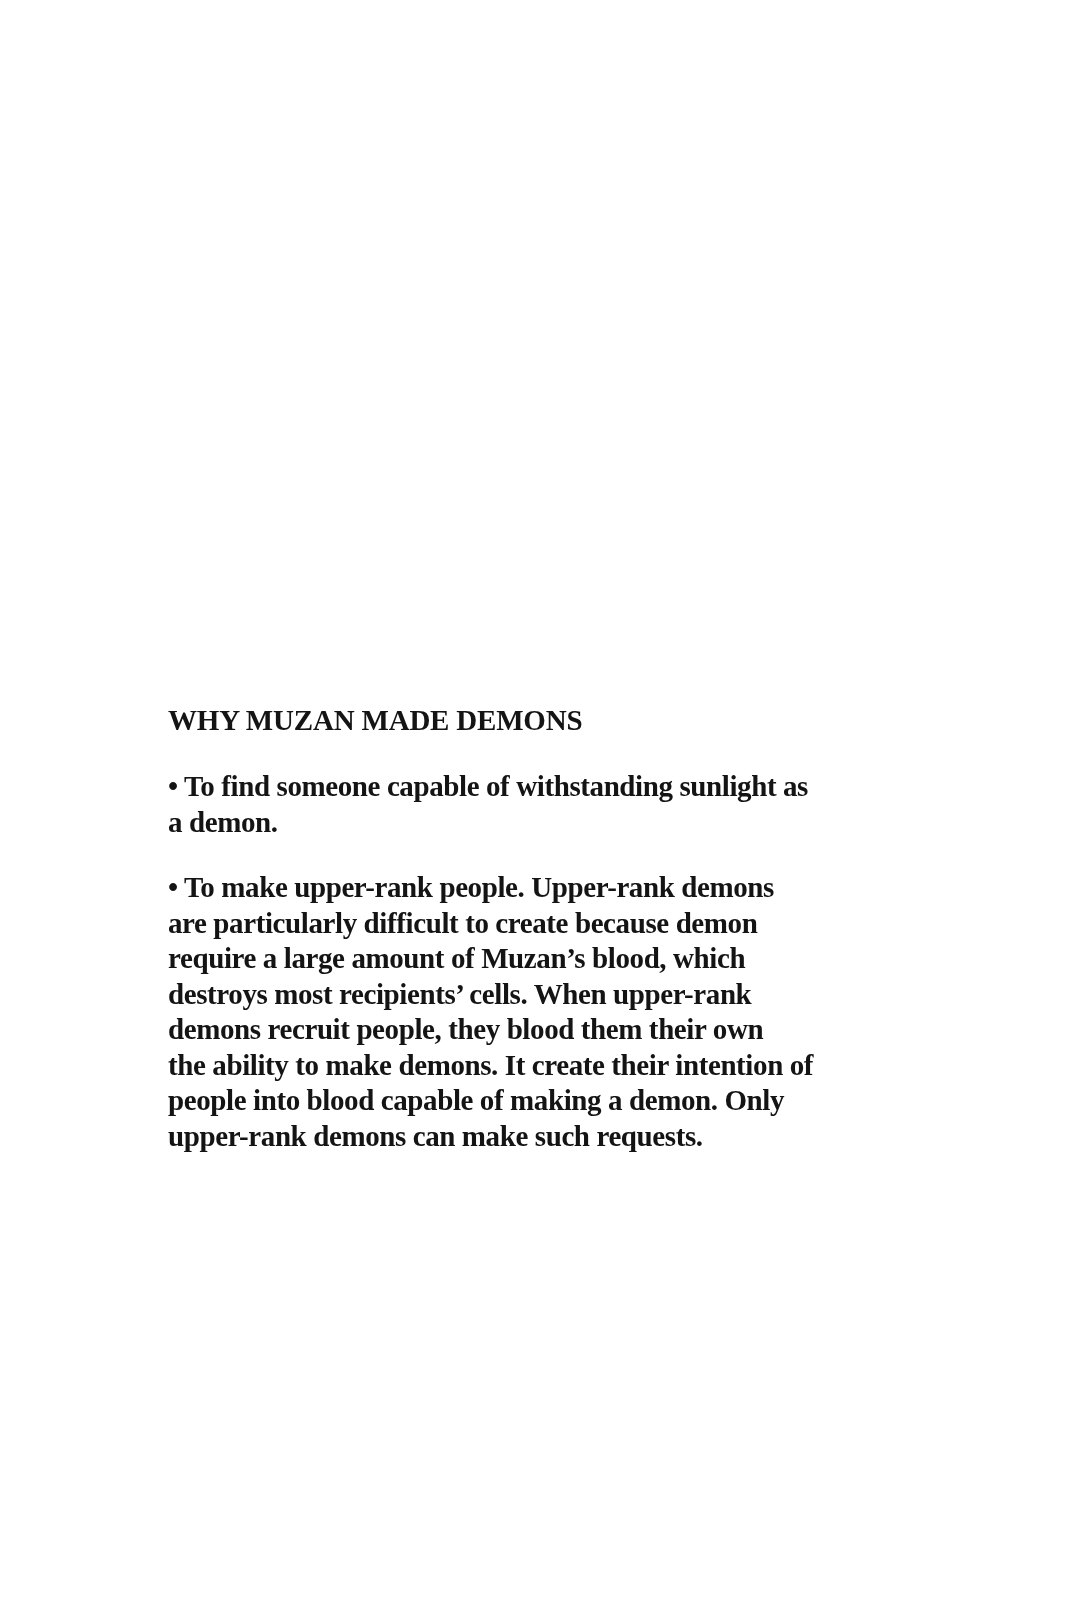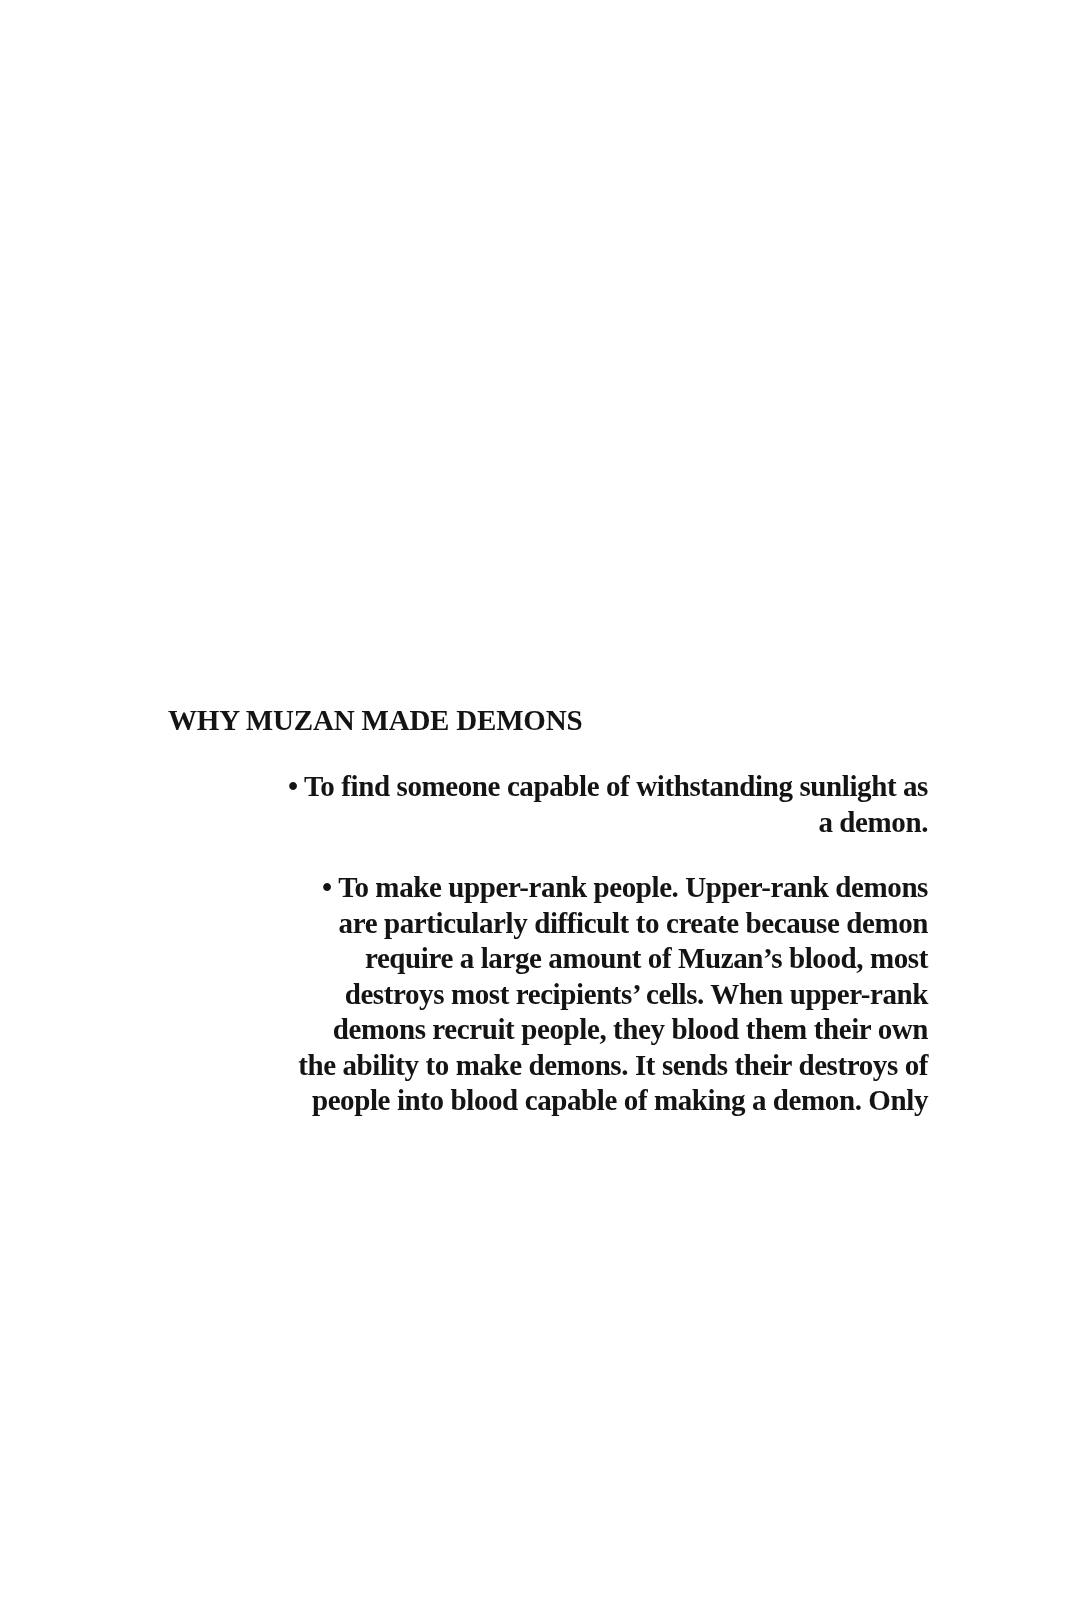--- a/index.html
+++ b/index.html
@@ -29,21 +29,20 @@
     font-size: 29px;
     line-height: 37px;
     letter-spacing: -0.2px;
     font-weight: 700;
   }
   .para {
     margin: 30px 0 0 0;
     font-size: 29px;
     line-height: 35.5px;
     letter-spacing: -0.4px;
-    text-align: right;
   }
   .text-line {
     white-space: nowrap;
   }
 </style>
 </head>
 <body>
 
 <div class="page">
   <div class="content">
@@ -51,21 +50,22 @@
     <h1 class="heading">WHY MUZAN MADE DEMONS</h1>
 
     <div class="para">
       <div class="text-line">• To find someone capable of withstanding sunlight as</div>
       <div class="text-line">a demon.</div>
     </div>
 
     <div class="para">
       <div class="text-line">• To make upper-rank people. Upper-rank demons</div>
       <div class="text-line">are particularly difficult to create because demon</div>
-      <div class="text-line">require a large amount of Muzan’s blood, most</div>
+      <div class="text-line">require a large amount of Muzan’s blood, which</div>
       <div class="text-line">destroys most recipients’ cells. When upper-rank</div>
       <div class="text-line">demons recruit people, they blood them their own</div>
-      <div class="text-line">the ability to make demons. It sends their destroys of</div>
+      <div class="text-line">the ability to make demons. It create their intention of</div>
       <div class="text-line">people into blood capable of making a demon. Only</div>
+      <div class="text-line">upper-rank demons can make such requests.</div>
     </div>
 
   </div>
 </div>
 
 </body></html>

